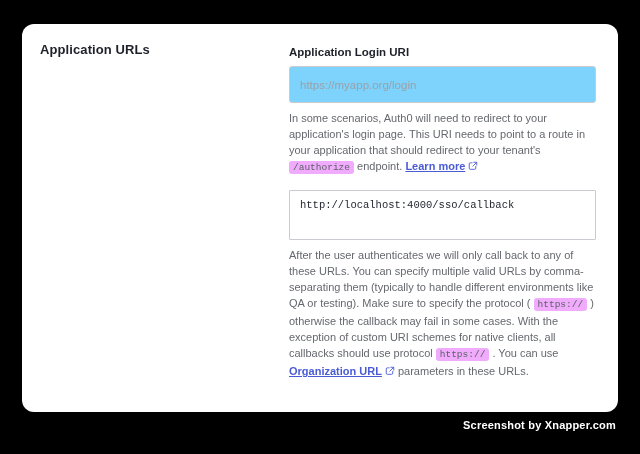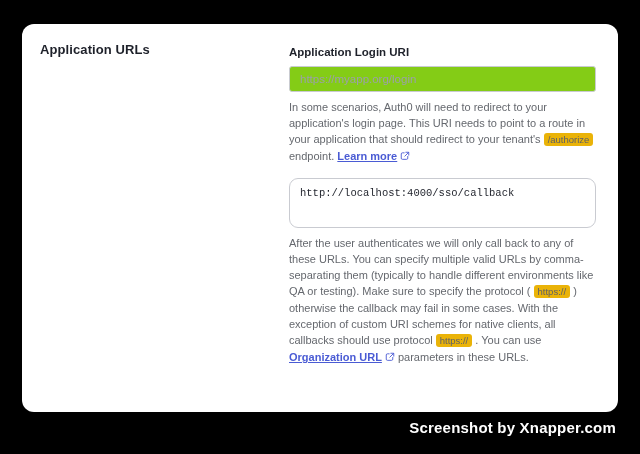--- a/index.html
+++ b/index.html
@@ -36,57 +36,57 @@
   .field-label {
     display: block;
     font-size: 11.5px;
     font-weight: 700;
     color: #1e212a;
     margin: 0 0 8px 0;
   }
   .text-input {
     display: block;
     width: 100%;
-    height: 26px;
+    height: 37px;
     border: 1px solid #c9cbd1;
     border-radius: 3px;
     padding: 4px 10px;
     font-family: "Liberation Sans", sans-serif;
     font-size: 11.5px;
     color: #1e212a;
-    background: #84cc16;
+    background: #7dd3fc;
     outline: none;
   }
   .text-input::placeholder { color: #9ba0a8; }
   .url-textarea {
     display: block;
     width: 100%;
     height: 50px;
     border: 1px solid #c9cbd1;
-    border-radius: 9px;
+    border-radius: 1px;
     padding: 7px 10px;
     font-family: "Liberation Mono", monospace;
     font-size: 10.5px;
     line-height: 14px;
     color: #1e212a;
     background: #fff;
     resize: none;
     outline: none;
     overflow: hidden;
   }
   .helper {
     margin: 7px 0 0 0;
     font-size: 11px;
     line-height: 16px;
     color: #65686e;
   }
   .chip {
-    font-family: Liberation Sans, sans-serif;
+    font-family: Liberation Mono, monospace;
     font-size: 9.5px;
-    background: #eab308;
+    background: #f0abfc;
     border-radius: 3px;
     padding: 1px 4px;
     color: #5d6067;
     white-space: nowrap;
   }
   .helper-link {
     color: var(--link-color, #4a5bd4);
     text-decoration: underline;
     font-weight: 700;
     white-space: nowrap;
@@ -95,21 +95,21 @@
   .ext-icon {
     width: 10px; height: 10px;
     margin-left: 3px;
     vertical-align: -1px;
   }
   .watermark {
     position: absolute;
     right: 24px;
     top: 419px;
     color: #ffffff;
-    font-size: 15px;
+    font-size: 11px;
     font-weight: 700;
     letter-spacing: 0.2px;
   }
 </style>
 </head>
 <body style="--link-color: #4a5bd4;">
 
 <div class="card">
   <div class="left-col">
     <h2 class="section-title">Application URLs</h2>

